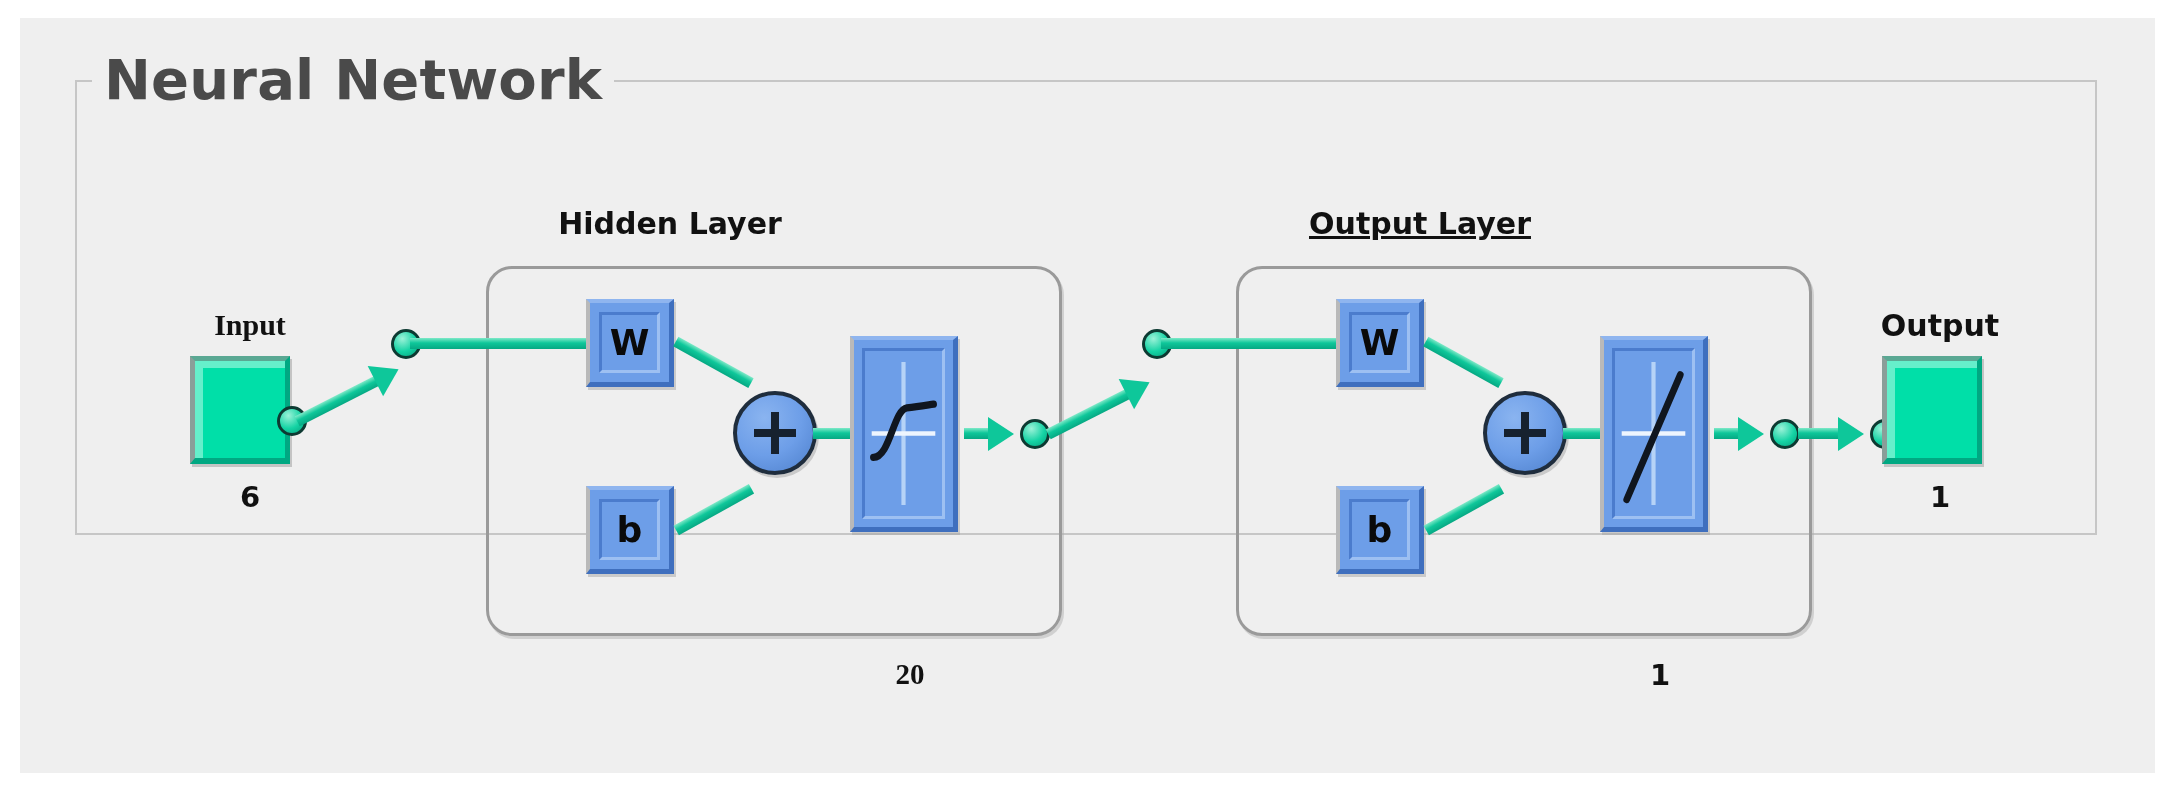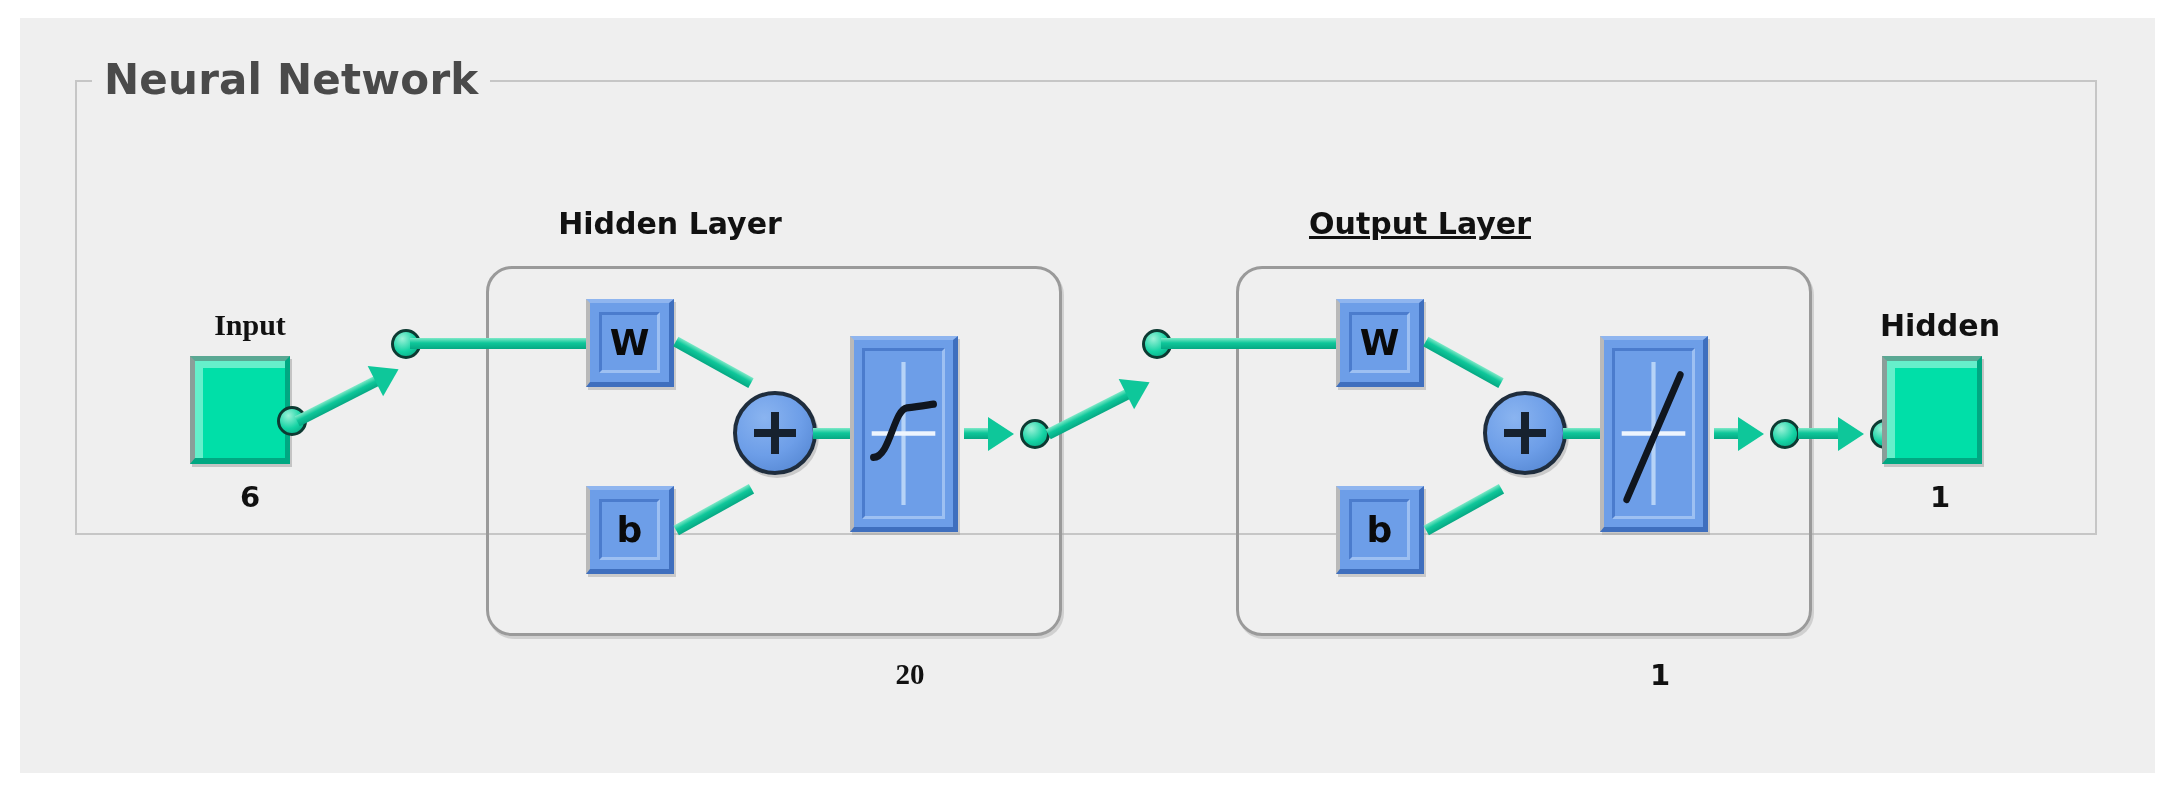--- a/index.html
+++ b/index.html
@@ -34,21 +34,21 @@
     box-sizing: border-box;
   }
 
   #group-title {
     position: absolute;
     left: 72px;
     top: 38px;
     padding: 0 12px;
     background: #efefef;
     color: #4a4a4a;
-    font-size: 42px;
+    font-size: 56px;
     font-weight: bold;
     line-height: 48px;
     white-space: nowrap;
     letter-spacing: 0.2px;
   }
 
   
   .cap {
     position: absolute;
     color: #111111;
@@ -321,17 +321,17 @@
   <div class="wire" style="left:1694px; top:410px; width:30px;"></div>
   <div class="arrow" style="left:1718px; top:399px;"></div>
   <div class="node" style="left:1750px; top:401px;"></div>
 
   <div class="num" style="left:1580px; top:640px; width:120px;">1</div>
 
   <div class="wire" style="left:1778px; top:410px; width:46px;"></div>
   <div class="arrow" style="left:1818px; top:399px;"></div>
   <div class="node" style="left:1850px; top:401px;"></div>
 
-  <div class="cap" style="left:1820px; top:290px; width:200px;">Hidden</div>
+  <div class="cap" style="left:1820px; top:290px; width:200px;">Output</div>
   <div class="io-box" style="left:1862px; top:338px;"></div>
   <div class="num" style="left:1820px; top:462px; width:200px;">1</div>
 
 </div>
 
 </body></html>

